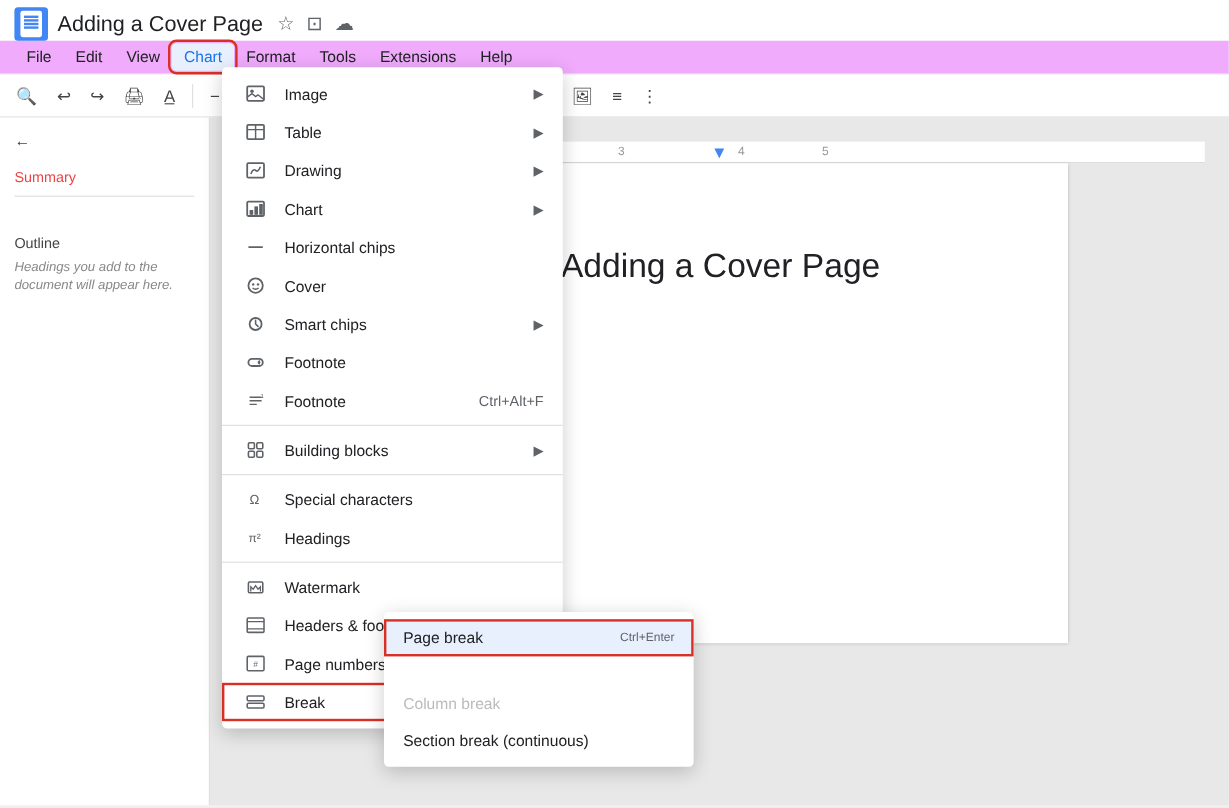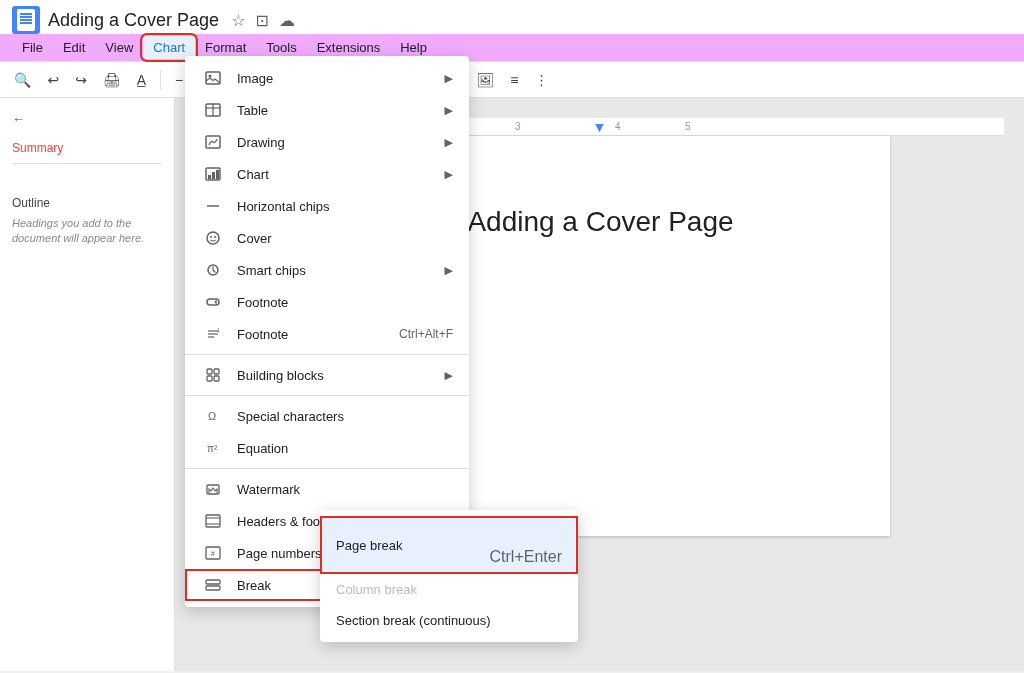--- a/index.html
+++ b/index.html
@@ -253,23 +253,23 @@
       cursor: pointer;
       color: #202124;
       font-size: 13px;
       position: relative;
     }
     .submenu-row.highlighted {
       background: #e8f0fe;
       outline: 2px solid #d93025;
       outline-offset: -2px;
     }
-    .submenu-row.disabled { color: #bbb; cursor: default; }
+    .submenu-row.disabled { color: #bbb; cursor: default; margin-top: 24px; }
     .submenu-row-label { flex: 1; }
-    .submenu-row-shortcut { color: #5f6368; font-size: 16px; margin-left: auto; margin-top: 24px; }
+    .submenu-row-shortcut { color: #5f6368; font-size: 10px; margin-left: auto; }
 
     
     .break-row-outline {
       outline: 2px solid #d93025;
       outline-offset: -2px;
     }
 
     
     .insert-outline {
       outline: 2px solid #d93025;
@@ -484,21 +484,21 @@
     </div>
     <span class="menu-row-label">Special characters</span>
   </div>
 
   <div class="menu-row">
     <div class="menu-row-icon">
       <svg width="16" height="16" viewBox="0 0 16 16" fill="none">
           <text x="2" y="12" font-size="10" fill="#5f6368">π²</text>
         </svg>
     </div>
-    <span class="menu-row-label">Equation</span>
+    <span class="menu-row-label">Headings</span>
   </div>
 
   <div class="menu-divider"></div>
 
   <div class="menu-row">
     <div class="menu-row-icon">
       <svg width="16" height="16" viewBox="0 0 16 16" fill="none">
           <rect x="2" y="4" width="12" height="9" rx="1" stroke="#5f6368" stroke-width="1.3" fill="none"></rect>
           <path d="M4 12V8l2 2 2-3 2 3 2-2v4" stroke="#5f6368" stroke-width="1.1" fill="none"></path>
         </svg>

